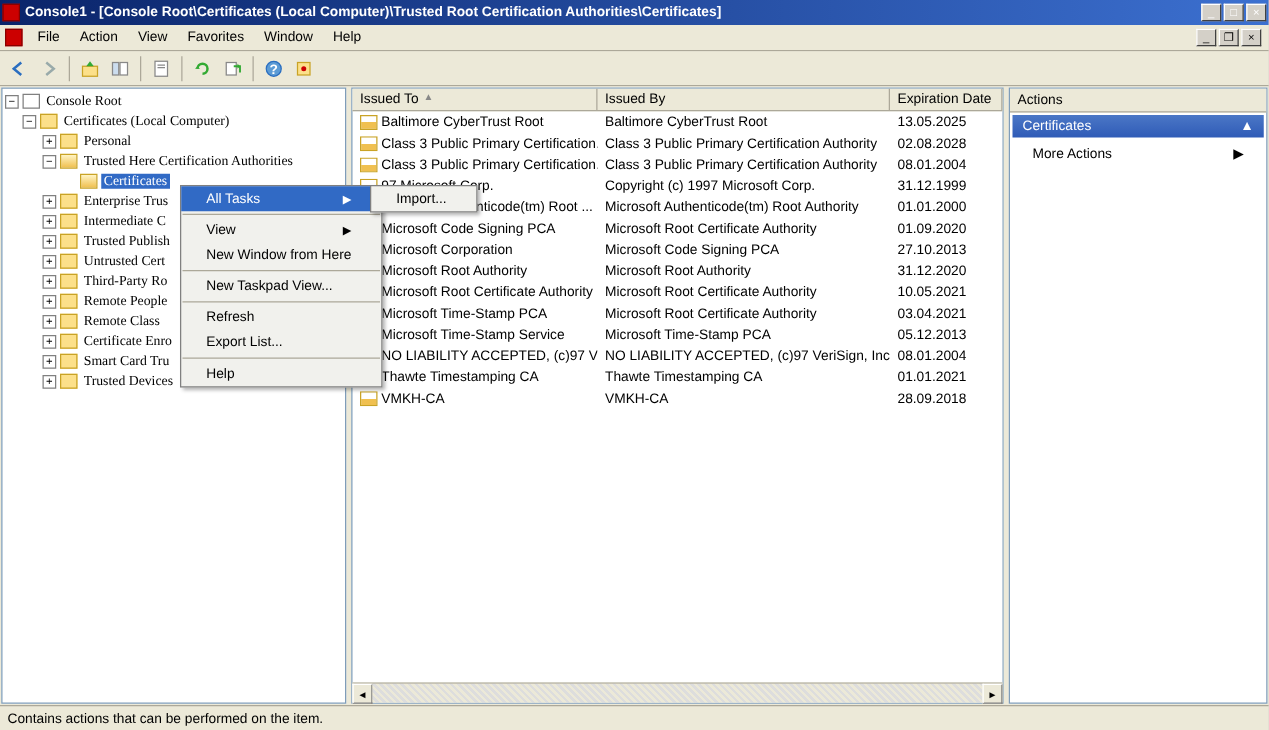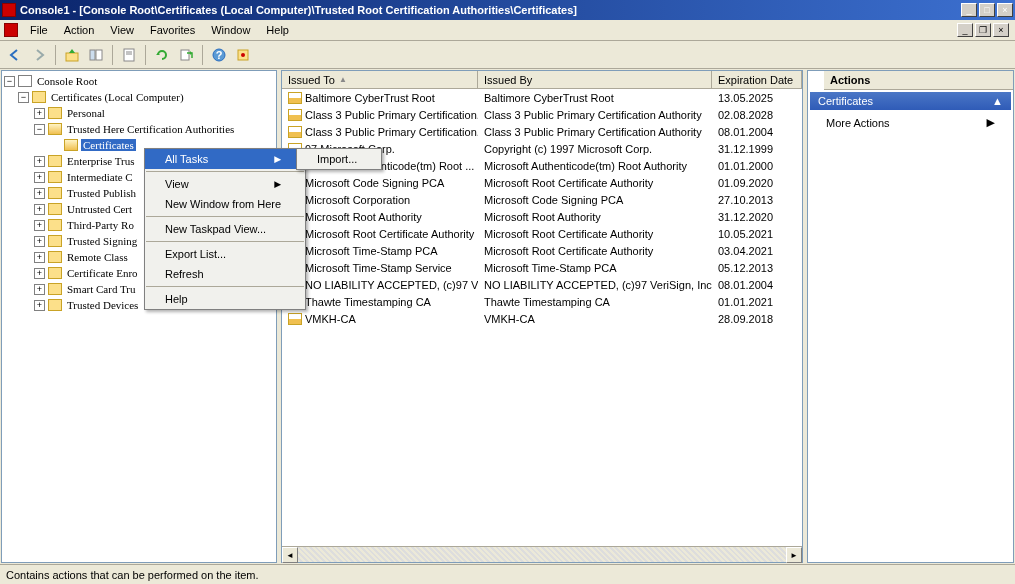--- a/index.html
+++ b/index.html
@@ -24,31 +24,31 @@
 .expander { width: 11px; height: 11px; border: 1px solid #808080; font-size: 9px; line-height: 9px; text-align: center; margin-right: 3px; background: white; color: #000; }
 .expander.none { border: none; background: none; }
 .folder-icon { width: 14px; height: 12px; background: #fce08a; border: 1px solid #c9a326; margin-right: 3px; }
 .folder-icon.open { background: linear-gradient(to bottom, #fff4c4, #f0c050); }
 .root-icon { width: 14px; height: 12px; background: white; border: 1px solid #808080; margin-right: 3px; }
 .cert-icon { width: 14px; height: 12px; background: #fce08a; border: 1px solid #c9a326; margin-right: 3px; position: relative; }
 .lbl { padding: 0 2px; font-family: Liberation Serif, serif; }
 .splitter { width: 4px; background: #ece9d8; cursor: ew-resize; }
 .list-panel { flex: 1; background: white; border: 1px solid #7f9db9; display: flex; flex-direction: column; }
 .list-header { display: flex; background: #ece9d8; height: 18px; border-bottom: 1px solid #aca899; }
-.list-header-cell { border-right: 1px solid #aca899; padding: 2px 6px; display: flex; align-items: center; }
+.list-header-cell { border-right: 1px solid #aca899; padding: 2px 6px; display: flex; align-items: flex-start; }
 .sort-arrow { margin-left: 4px; font-size: 8px; color: #888; }
 .list-body { flex: 1; overflow: hidden; }
 .list-row { display: flex; height: 17px; align-items: center; }
 .list-cell { padding: 0 6px; overflow: hidden; text-overflow: ellipsis; white-space: nowrap; display: flex; align-items: center; }
 .certitem-icon { width: 14px; height: 12px; margin-right: 3px; background: linear-gradient(to bottom, #fff 50%, #f0c050 50%); border: 1px solid #c9a326; flex-shrink: 0; }
 .hscroll { height: 16px; background: #ece9d8; border-top: 1px solid #aca899; display: flex; }
 .hscroll-btn { width: 16px; height: 16px; background: #ece9d8; border: 1px solid #fff; border-right-color: #808080; border-bottom-color: #808080; display: flex; align-items: center; justify-content: center; font-size: 8px; }
 .hscroll-track { flex: 1; background: repeating-linear-gradient(45deg, #ece9d8, #ece9d8 2px, #ddd 2px, #ddd 4px); }
 .actions-panel { width: 207px; background: white; border: 1px solid #7f9db9; display: flex; flex-direction: column; }
-.actions-header { background: #ece9d8; padding: 3px 6px; font-weight: bold; border-bottom: 1px solid #aca899; margin-left: 16px; }
+.actions-header { background: #ece9d8; padding: 3px 6px; font-weight: normal; border-bottom: 1px solid #aca899; }
 .actions-section { background: linear-gradient(to bottom, #4b77c6, #2f5bb7); color: white; padding: 3px 8px; display: flex; justify-content: space-between; align-items: center; margin: 2px; }
 .actions-item { padding: 4px 18px; display: flex; justify-content: space-between; align-items: center; }
 .statusbar { height: 20px; background: #ece9d8; border-top: 1px solid #aca899; padding: 2px 6px; display: flex; align-items: center; }
 .ctxmenu { position: absolute; background: #f1f1ed; border: 1px solid #808080; box-shadow: 2px 2px 3px rgba(0,0,0,0.3); z-index: 100; }
 .ctxmenu-item { padding: 4px 24px 4px 20px; display: flex; align-items: center; justify-content: space-between; min-width: 130px; }
 .ctxmenu-item.hl { background: #316ac5; color: white; gap: 40px; }
 .ctxmenu-sep { height: 1px; background: #aca899; margin: 2px 1px; }
 .submenu-arrow { font-size: 9px; }
 #ctxmenu1 { left: 144px; top: 148px; }
 #ctxmenu2 { left: 296px; top: 148px; }
@@ -192,21 +192,21 @@
           <span class="lbl">Untrusted Cert</span>
         </div>
       <div class="tree-row" style="padding-left:32px">
           <span class="expander">+</span>
           <span class="folder-icon"></span>
           <span class="lbl">Third-Party Ro</span>
         </div>
       <div class="tree-row" style="padding-left:32px">
           <span class="expander">+</span>
           <span class="folder-icon"></span>
-          <span class="lbl">Trusted Signing</span>
+          <span class="lbl">Remote People</span>
         </div>
       <div class="tree-row" style="padding-left:32px">
           <span class="expander">+</span>
           <span class="folder-icon"></span>
           <span class="lbl">Remote Class</span>
         </div>
       <div class="tree-row" style="padding-left:32px">
           <span class="expander">+</span>
           <span class="folder-icon"></span>
           <span class="lbl">Certificate Enro</span>
@@ -391,24 +391,24 @@
     </div>
   <div class="ctxmenu-item">
       <span>New Window from Here</span>
     </div>
   <div class="ctxmenu-sep"></div>
   <div class="ctxmenu-item">
       <span>New Taskpad View...</span>
     </div>
   <div class="ctxmenu-sep"></div>
   <div class="ctxmenu-item">
+      <span>Refresh</span>
+    </div>
+  <div class="ctxmenu-item">
       <span>Export List...</span>
-    </div>
-  <div class="ctxmenu-item">
-      <span>Refresh</span>
     </div>
   <div class="ctxmenu-sep"></div>
   <div class="ctxmenu-item">
       <span>Help</span>
     </div>
 </div>
 
 <div class="ctxmenu" id="ctxmenu2">
   <div class="ctxmenu-item" style="min-width:60px">
       <span>Import...</span>

